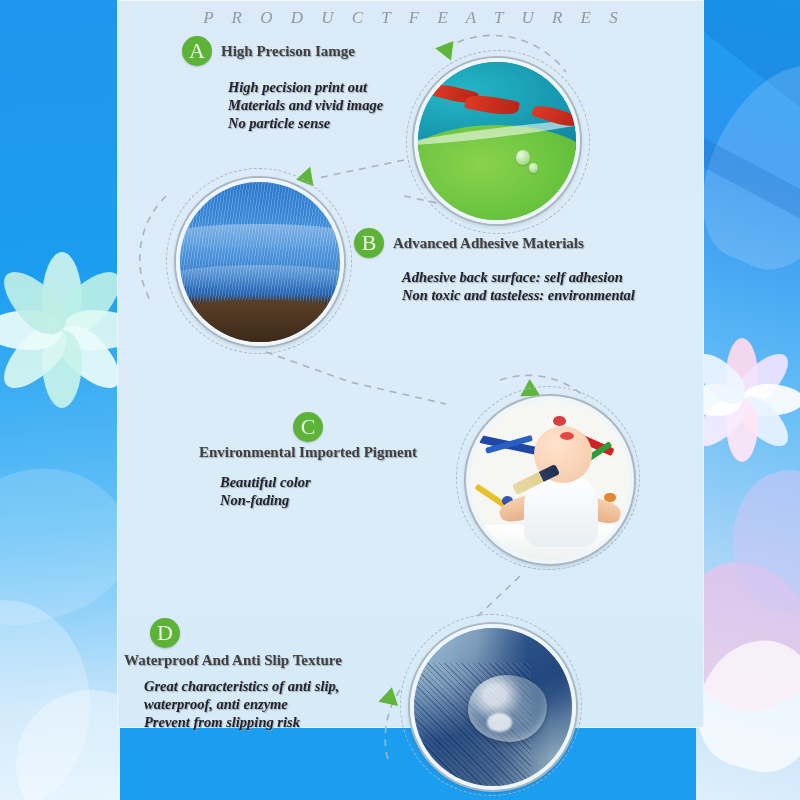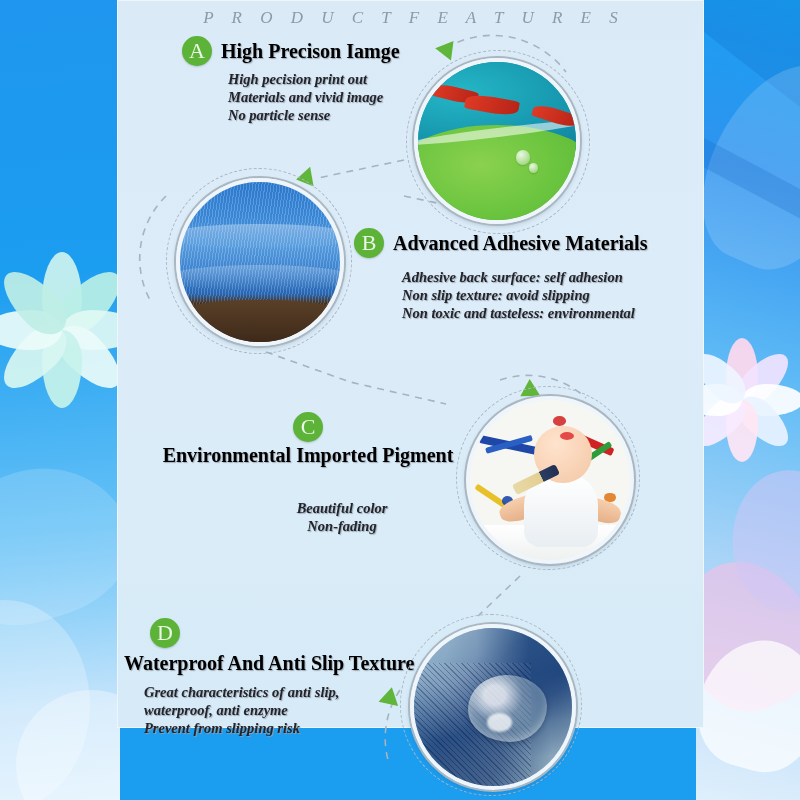--- a/index.html
+++ b/index.html
@@ -109,22 +109,22 @@
     font-size: 22px;
     line-height: 30px;
     text-align: center;
     flex: none;
     box-shadow: 0 1px 2px rgba(0,0,0,0.18);
   }
   .f-title {
     margin-left: 9px;
     font-family: "Liberation Serif", serif;
     font-weight: bold;
-    font-size: 20px;
-    color: #000000;
+    font-size: 15px;
+    color: #404040;
     text-shadow: 1px 1px 1px rgba(150,160,170,0.85);
   }
   .f-lines {
     font-family: "Liberation Serif", serif;
     font-style: italic;
     font-weight: bold;
     font-size: 14.5px;
     line-height: 18px;
     color: #23232a;
     text-shadow: 1px 1px 1px rgba(150,162,175,0.9);
@@ -271,21 +271,21 @@
     <path d="M520,576 L478,616" fill="none" stroke="#a7b3bf" stroke-width="1.6" stroke-dasharray="7,6"></path>
     <path d="M400,690 A86,86 0 0 0 388,760" fill="none" stroke="#a7b3bf" stroke-width="1.6" stroke-dasharray="7,6"></path>
     <polygon points="382,686 399,696 382,706" transform="rotate(-78 390 696)" fill="#5fb63a"></polygon>
   </svg>
 
   <div class="feature" style="left:182px;top:36px;">
     <div class="f-head">
       <div class="badge">A</div>
       <div class="f-title">High Precison Iamge</div>
     </div>
-    <div class="f-lines" style="margin-top:4px;margin-left:46px;">
+    <div class="f-lines" style="margin-top:12px;margin-left:46px;">
       <div>High pecision print out</div>
       <div>Materials and vivid image</div>
       <div>No particle sense</div>
     </div>
   </div>
 
   <div class="halo" style="left:406px;top:50px;width:182px;height:182px;"></div>
   <div class="photo pic-koi" style="left:414px;top:58px;width:158px;height:158px;">
     <div class="inner">
       <div class="koi-water"></div>
@@ -309,31 +309,30 @@
     </div>
   </div>
 
   <div class="feature" style="left:354px;top:228px;">
     <div class="f-head">
       <div class="badge">B</div>
       <div class="f-title">Advanced Adhesive Materials</div>
     </div>
     <div class="f-lines" style="margin-top:10px;margin-left:48px;">
       <div>Adhesive back surface: self adhesion</div>
-      <div>Non slip texture: avoid slipping</div>
       <div>Non toxic and tasteless: environmental</div>
     </div>
   </div>
 
   <div class="feature stacked" style="left:152px;top:412px;width:312px;text-align:center;">
     <div class="f-head" style="display:block;text-align:center;">
       <div class="badge" style="display:inline-block;">C</div>
       <div class="f-title">Environmental Imported Pigment</div>
     </div>
-    <div class="f-lines" style="margin-top:32px;text-align:center;margin-left:68px;">
+    <div class="f-lines" style="margin-top:12px;text-align:left;margin-left:68px;">
       <div>Beautiful color</div>
       <div>Non-fading</div>
     </div>
   </div>
 
   <div class="halo" style="left:456px;top:386px;width:182px;height:182px;"></div>
   <div class="photo pic-baby" style="left:466px;top:396px;width:160px;height:160px;">
     <div class="inner">
       <div class="baby-floor"></div>
       <div class="streakp" style="left:6%;top:22%;width:40%;height:5%;background:#1e47a8;transform:rotate(12deg);"></div>

